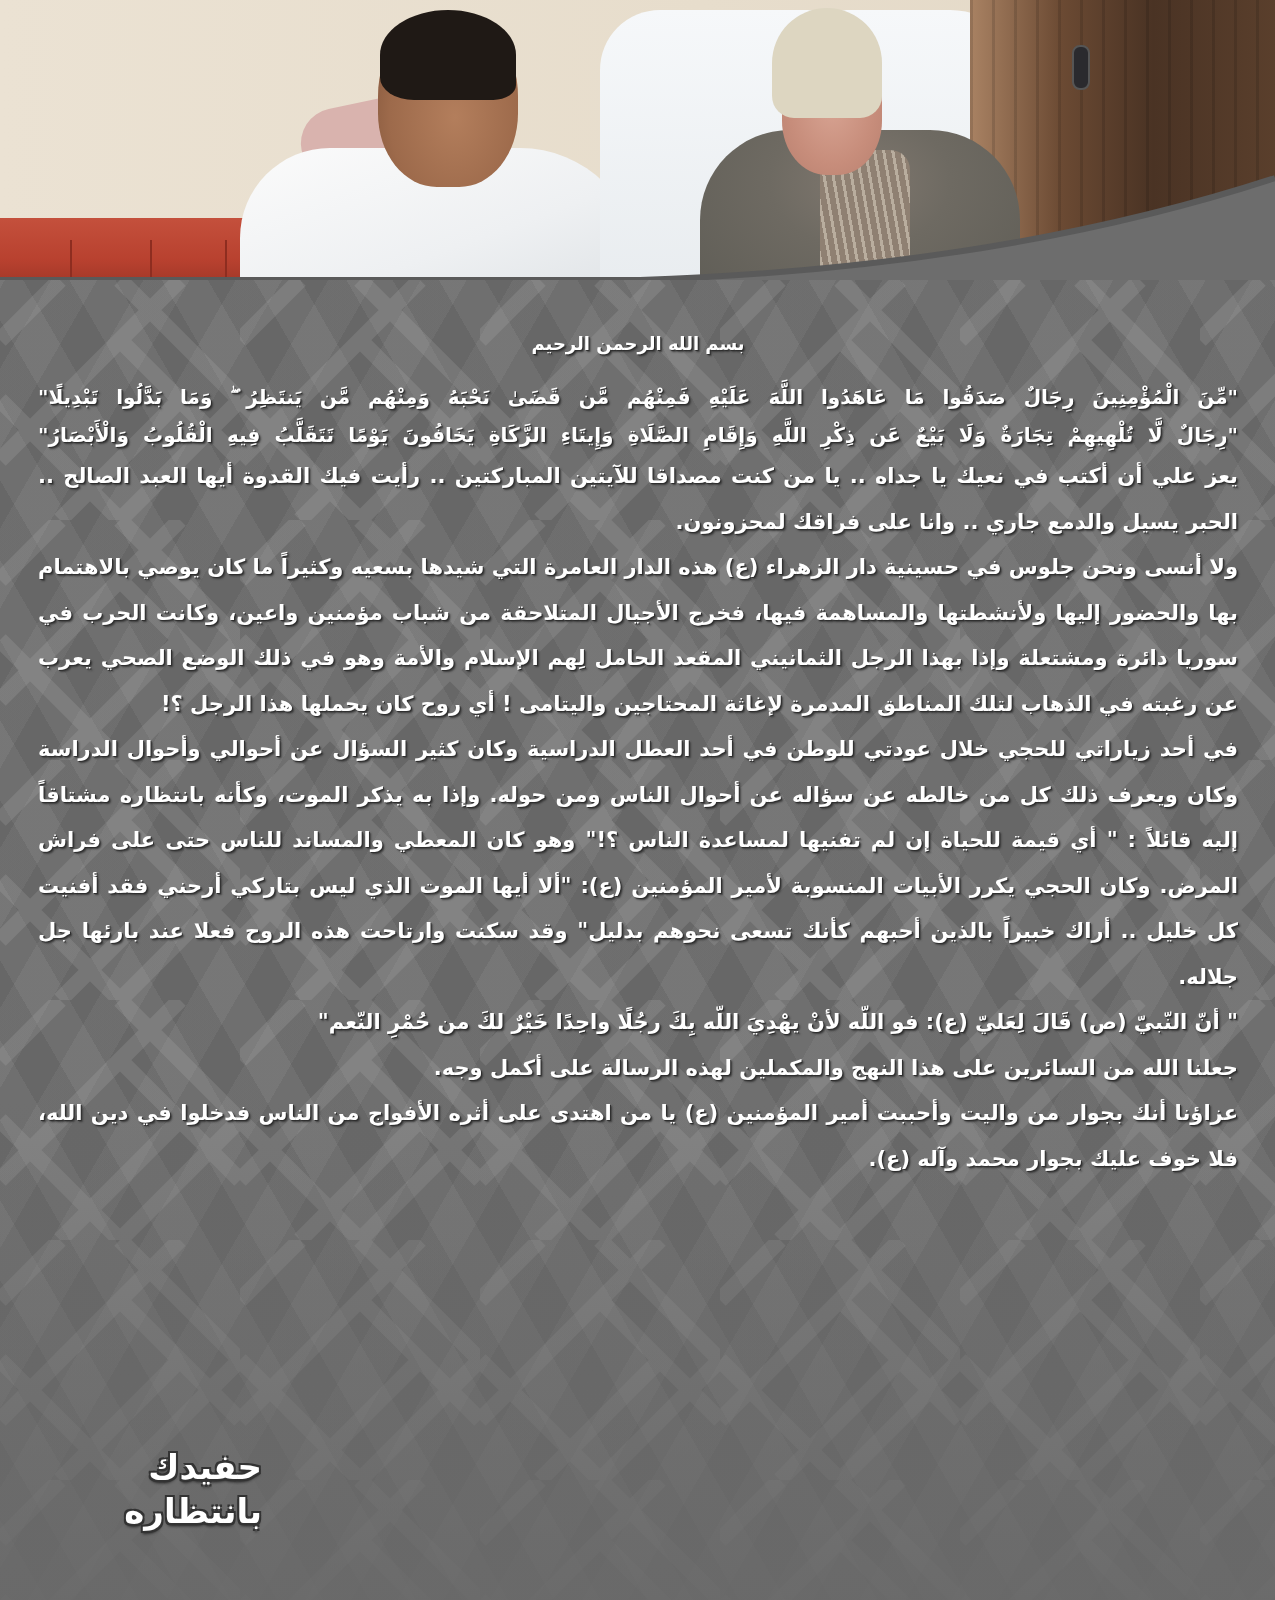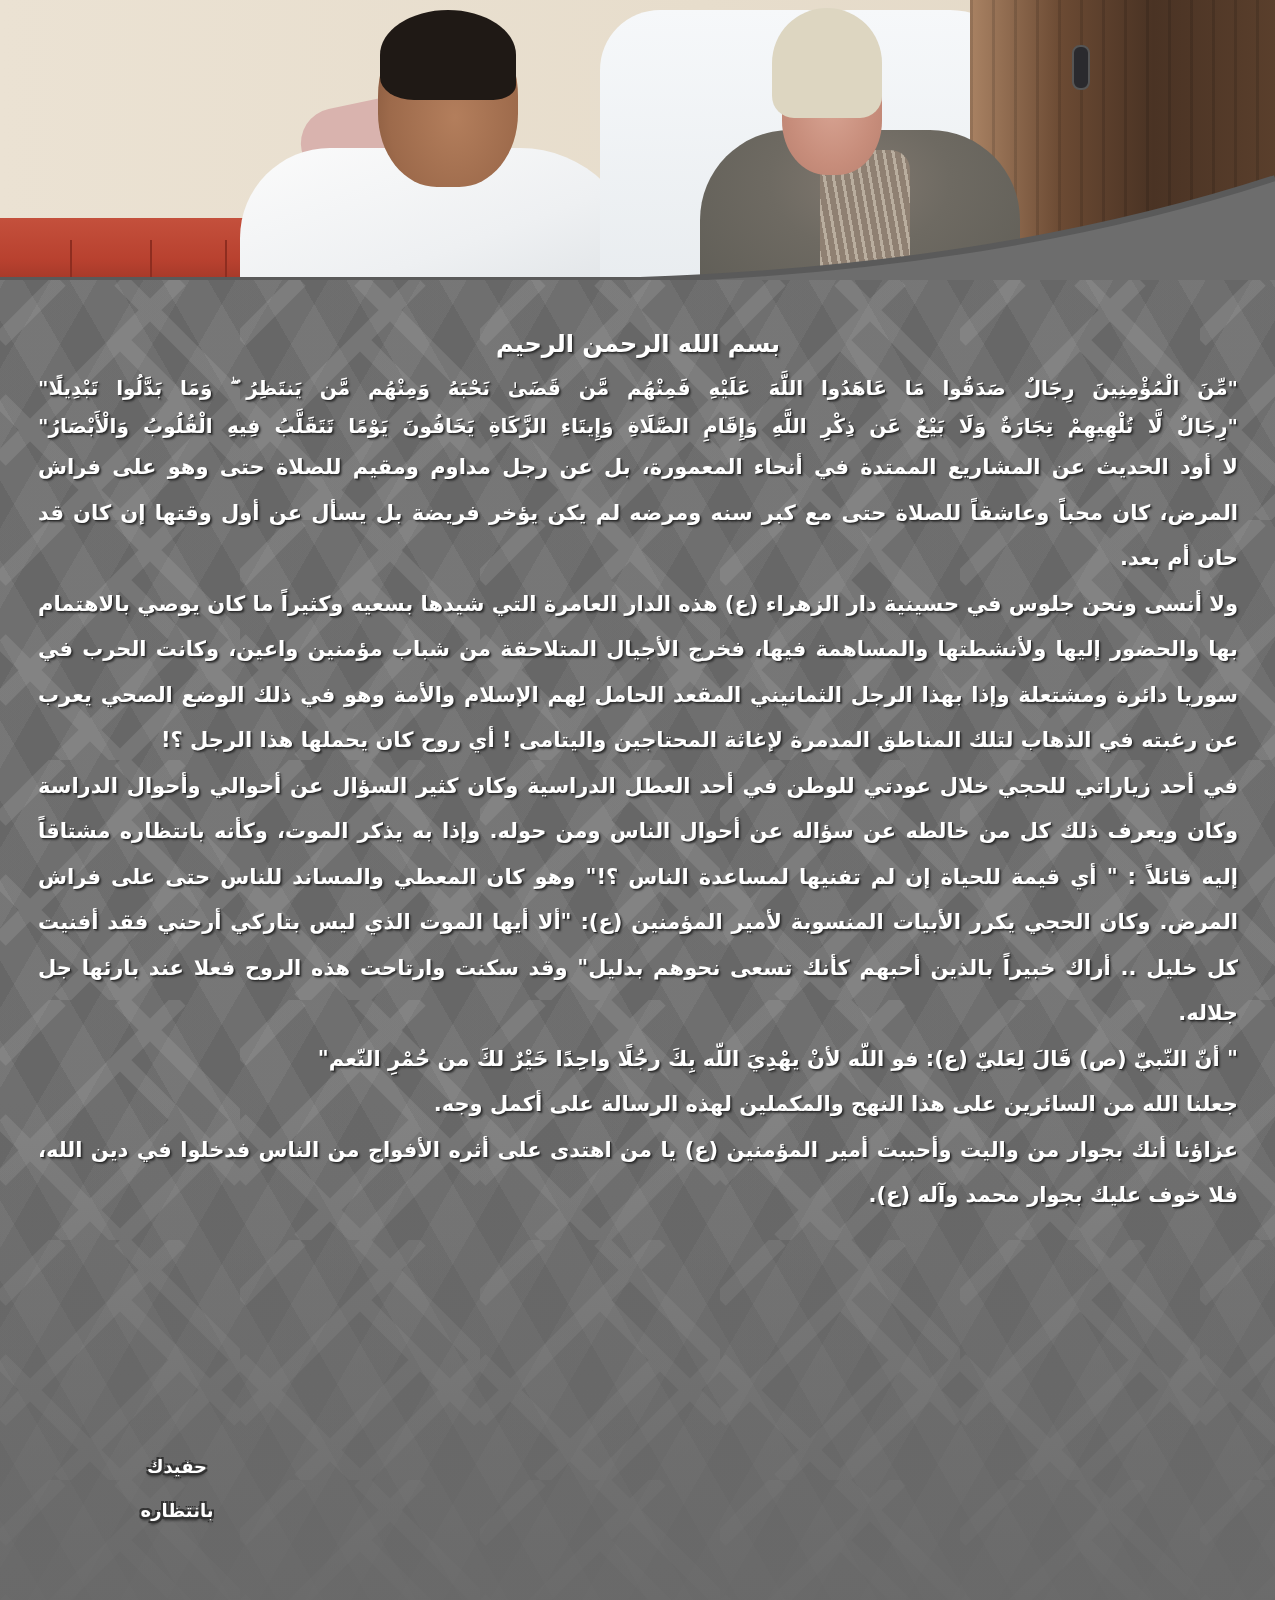--- a/index.html
+++ b/index.html
@@ -97,31 +97,31 @@
       text-align: justify;
       text-align-last: right;
       font-family: "DejaVu Sans", sans-serif;
       font-weight: bold;
       font-size: 21px;
       line-height: 45.5px;
       text-shadow: 1px 1px 0 #2f2f2f, 2px 2px 2px #3a3a3a;
     }
     .content .basmala {
       text-align: left; text-align-last: center;
-      font-size: 24px; line-height: 28px; margin-bottom: 11px;
+      font-size: 18px; line-height: 28px; margin-bottom: 20px;
     }
     .content .verse { font-size: 20px; line-height: 38px; text-align-last: justify; }
     .content p { margin: 0; }
     .signature {
       position: absolute; left: 92px; top: 1445px; width: 170px;
-      text-align: center;
+      text-align: right;
       color: #ffffff;
       font-family: "DejaVu Sans", sans-serif;
       font-weight: bold;
-      font-size: 18px;
+      font-size: 34px;
       line-height: 44px;
       text-shadow:
         -2px -2px 0 #333, 2px -2px 0 #333, -2px 2px 0 #333, 2px 2px 0 #333,
         0 3px 3px #222;
     }
   </style>
 </head>
 <body>
 
 <div class="photo">
@@ -157,21 +157,21 @@
     </defs>
     <rect width="1275" height="1320" fill="url(#geo)"></rect>
   </svg>
   <div class="fade"></div>
 </div>
 
 <div class="content">
   <p class="basmala">بسم الله الرحمن الرحيم</p>
   <p class="verse">"مِّنَ الْمُؤْمِنِينَ رِجَالٌ صَدَقُوا مَا عَاهَدُوا اللَّهَ عَلَيْهِ فَمِنْهُم مَّن قَضَىٰ نَحْبَهُ وَمِنْهُم مَّن يَنتَظِرُ ۖ وَمَا بَدَّلُوا تَبْدِيلًا"</p>
   <p class="verse">"رِجَالٌ لَّا تُلْهِيهِمْ تِجَارَةٌ وَلَا بَيْعٌ عَن ذِكْرِ اللَّهِ وَإِقَامِ الصَّلَاةِ وَإِيتَاءِ الزَّكَاةِ يَخَافُونَ يَوْمًا تَتَقَلَّبُ فِيهِ الْقُلُوبُ وَالْأَبْصَارُ"</p>
-  <p>لا أود الحديث عن المشاريع الممتدة في أنحاء المعمورة، بل عن رجل مداوم ومقيم للصلاة حتى وهو على فراش المرض، كان محباً وعاشقاً للصلاة حتى مع كبر سنه ومرضه لم يكن يؤخر فريضة بل يسأل عن أول وقتها إن كان قد حان أم بعد.</p>
+  <p>يعز علي أن أكتب في نعيك يا جداه .. يا من كنت مصداقا للآيتين المباركتين .. رأيت فيك القدوة أيها العبد الصالح .. الحبر يسيل والدمع جاري .. وانا على فراقك لمحزونون.</p>
   <p>ولا أنسى ونحن جلوس في حسينية دار الزهراء (ع) هذه الدار العامرة التي شيدها بسعيه وكثيراً ما كان يوصي بالاهتمام بها والحضور إليها ولأنشطتها والمساهمة فيها، فخرج الأجيال المتلاحقة من شباب مؤمنين واعين، وكانت الحرب في سوريا دائرة ومشتعلة وإذا بهذا الرجل الثمانيني المقعد الحامل لِهم الإسلام والأمة وهو في ذلك الوضع الصحي يعرب عن رغبته في الذهاب لتلك المناطق المدمرة لإغاثة المحتاجين واليتامى ! أي روح كان يحملها هذا الرجل ؟!</p>
   <p>في أحد زياراتي للحجي خلال عودتي للوطن في أحد العطل الدراسية وكان كثير السؤال عن أحوالي وأحوال الدراسة وكان ويعرف ذلك كل من خالطه عن سؤاله عن أحوال الناس ومن حوله. وإذا به يذكر الموت، وكأنه بانتظاره مشتاقاً إليه قائلاً : " أي قيمة للحياة إن لم تفنيها لمساعدة الناس ؟!" وهو كان المعطي والمساند للناس حتى على فراش المرض. وكان الحجي يكرر الأبيات المنسوبة لأمير المؤمنين (ع): "ألا أيها الموت الذي ليس بتاركي أرحني فقد أفنيت كل خليل .. أراك خبيراً بالذين أحبهم كأنك تسعى نحوهم بدليل" وقد سكنت وارتاحت هذه الروح فعلا عند بارئها جل جلاله.</p>
   <p>" أنّ النّبيّ (ص) قَالَ لِعَليّ (ع): فو اللّه لأنْ يهْدِيَ اللّه بِكَ رجُلًا واحِدًا خَيْرٌ لكَ من حُمْرِ النّعم"</p>
   <p>جعلنا الله من السائرين على هذا النهج والمكملين لهذه الرسالة على أكمل وجه.</p>
   <p>عزاؤنا أنك بجوار من واليت وأحببت أمير المؤمنين (ع) يا من اهتدى على أثره الأفواج من الناس فدخلوا في دين الله، فلا خوف عليك بجوار محمد وآله (ع).</p>
 </div>
 
 <div class="signature">
   <div>حفيدك</div>
   <div>بانتظاره</div>

